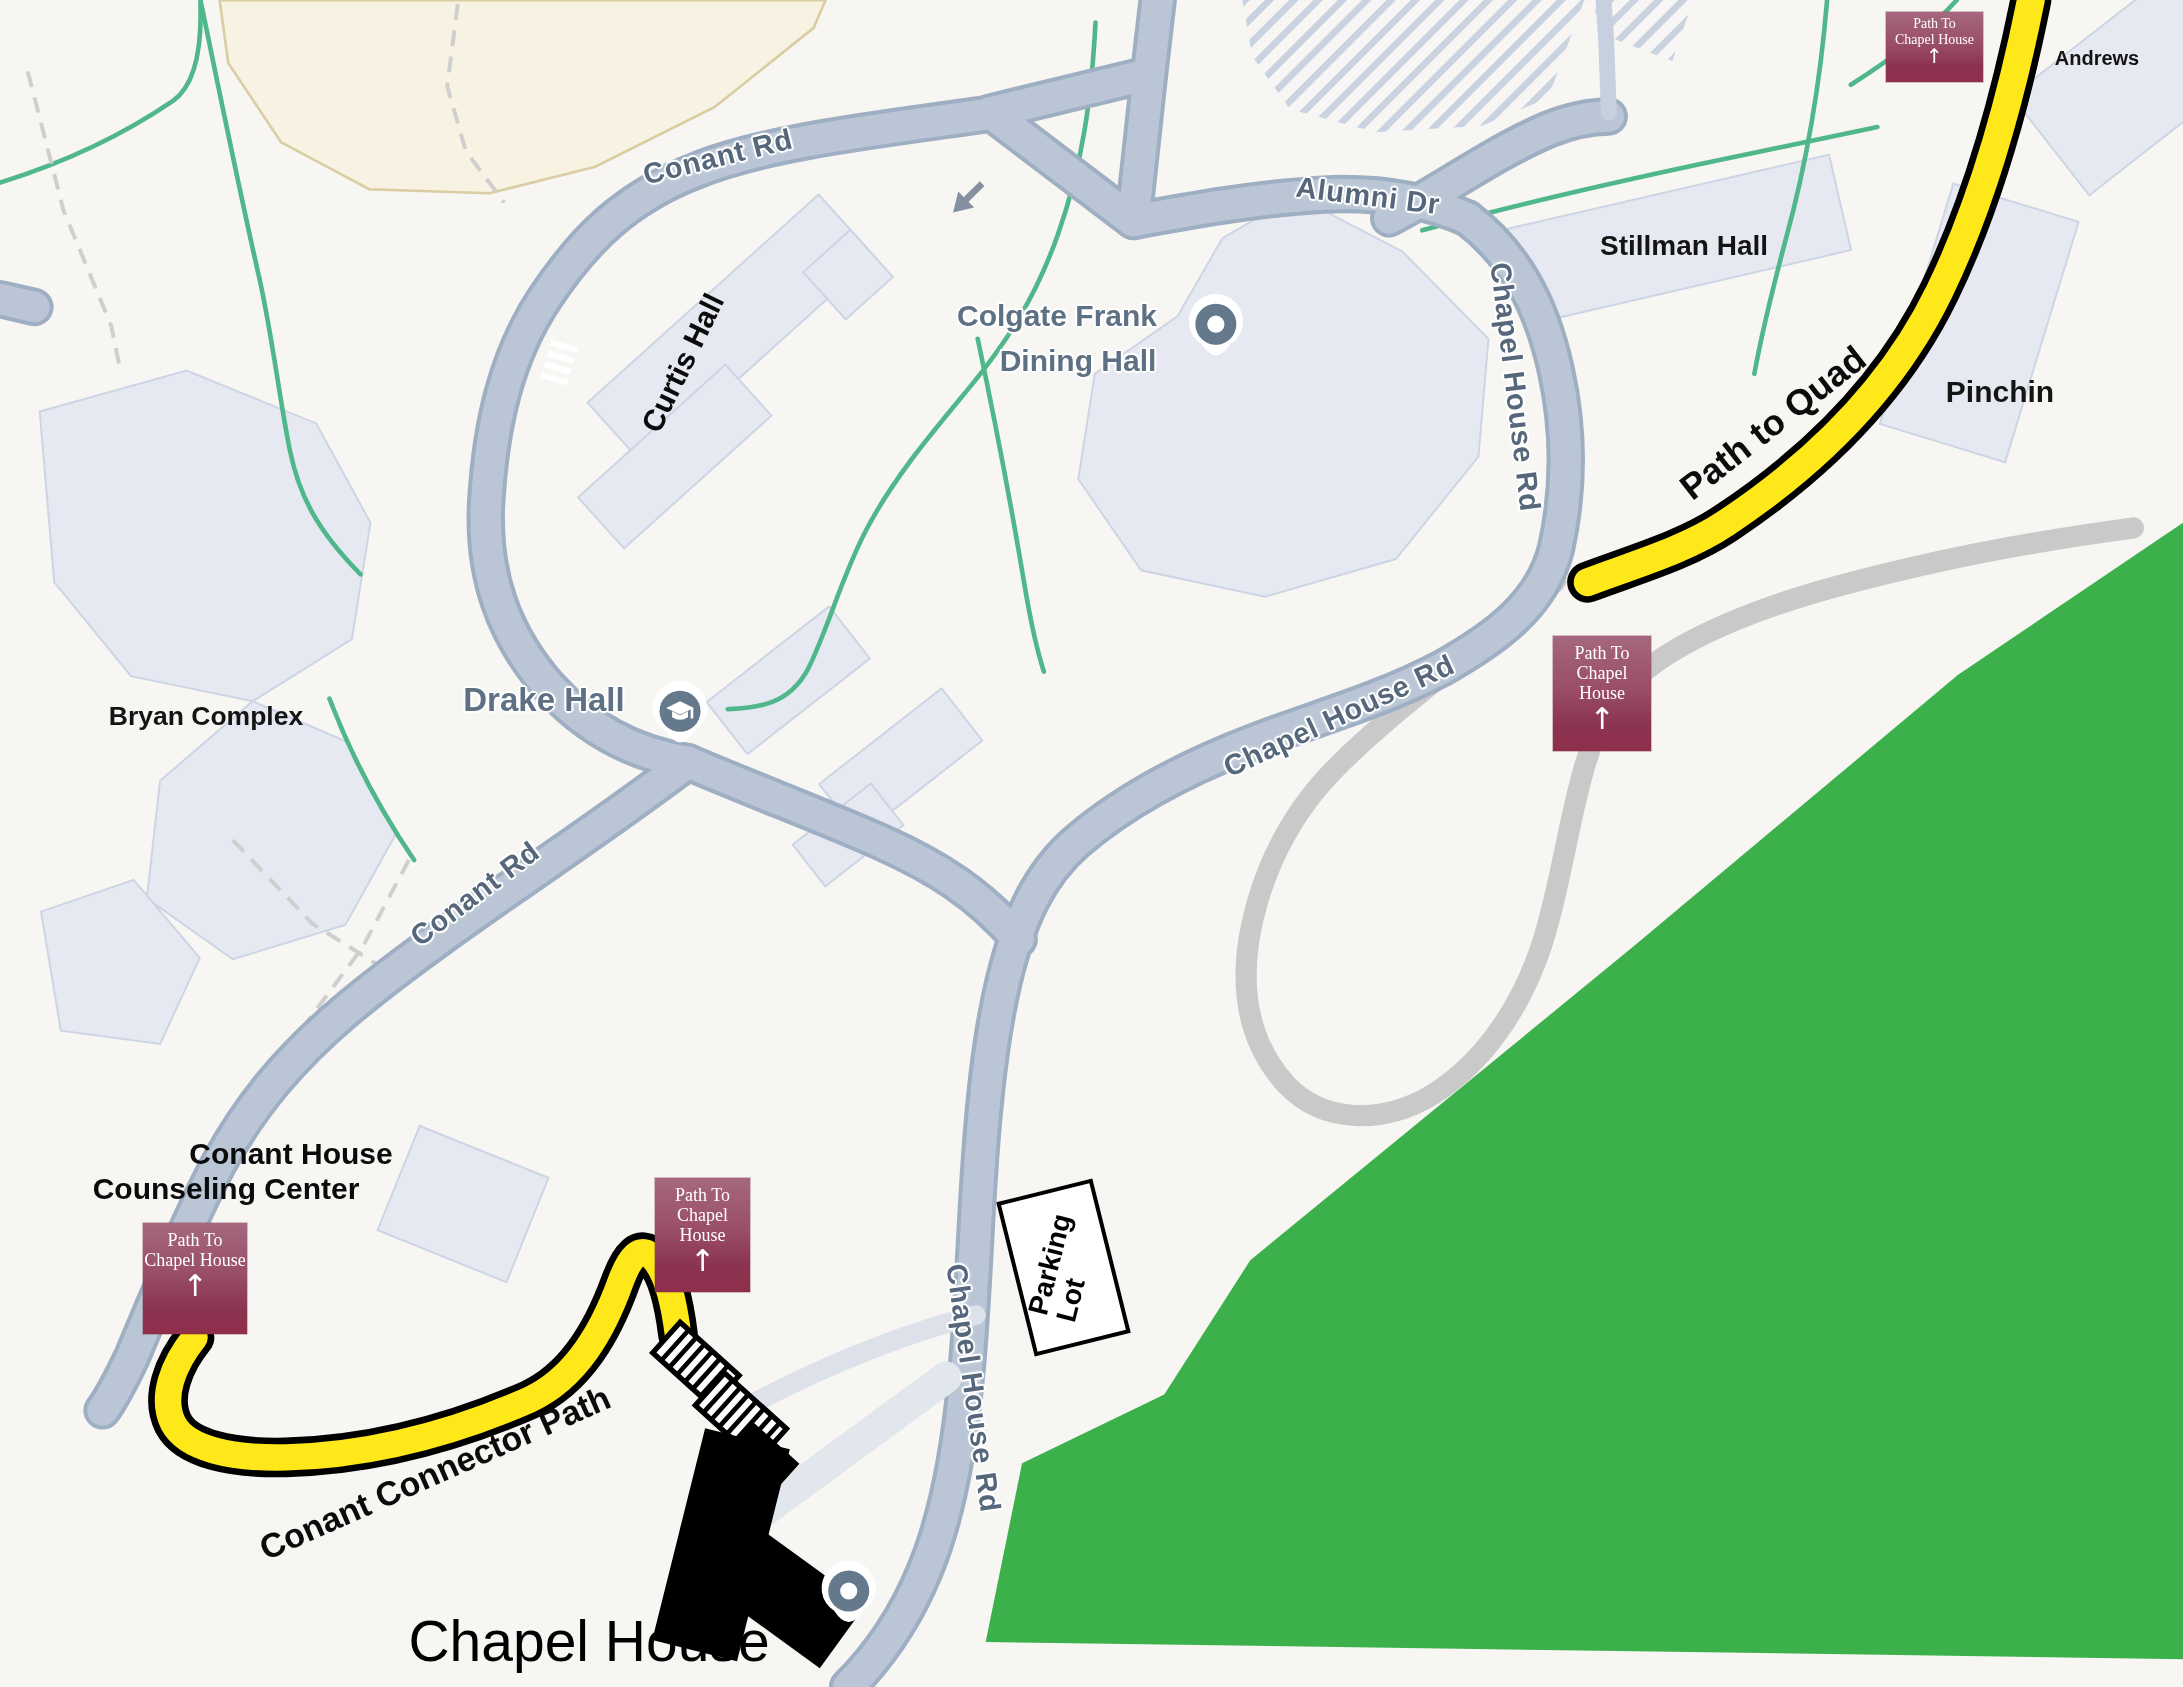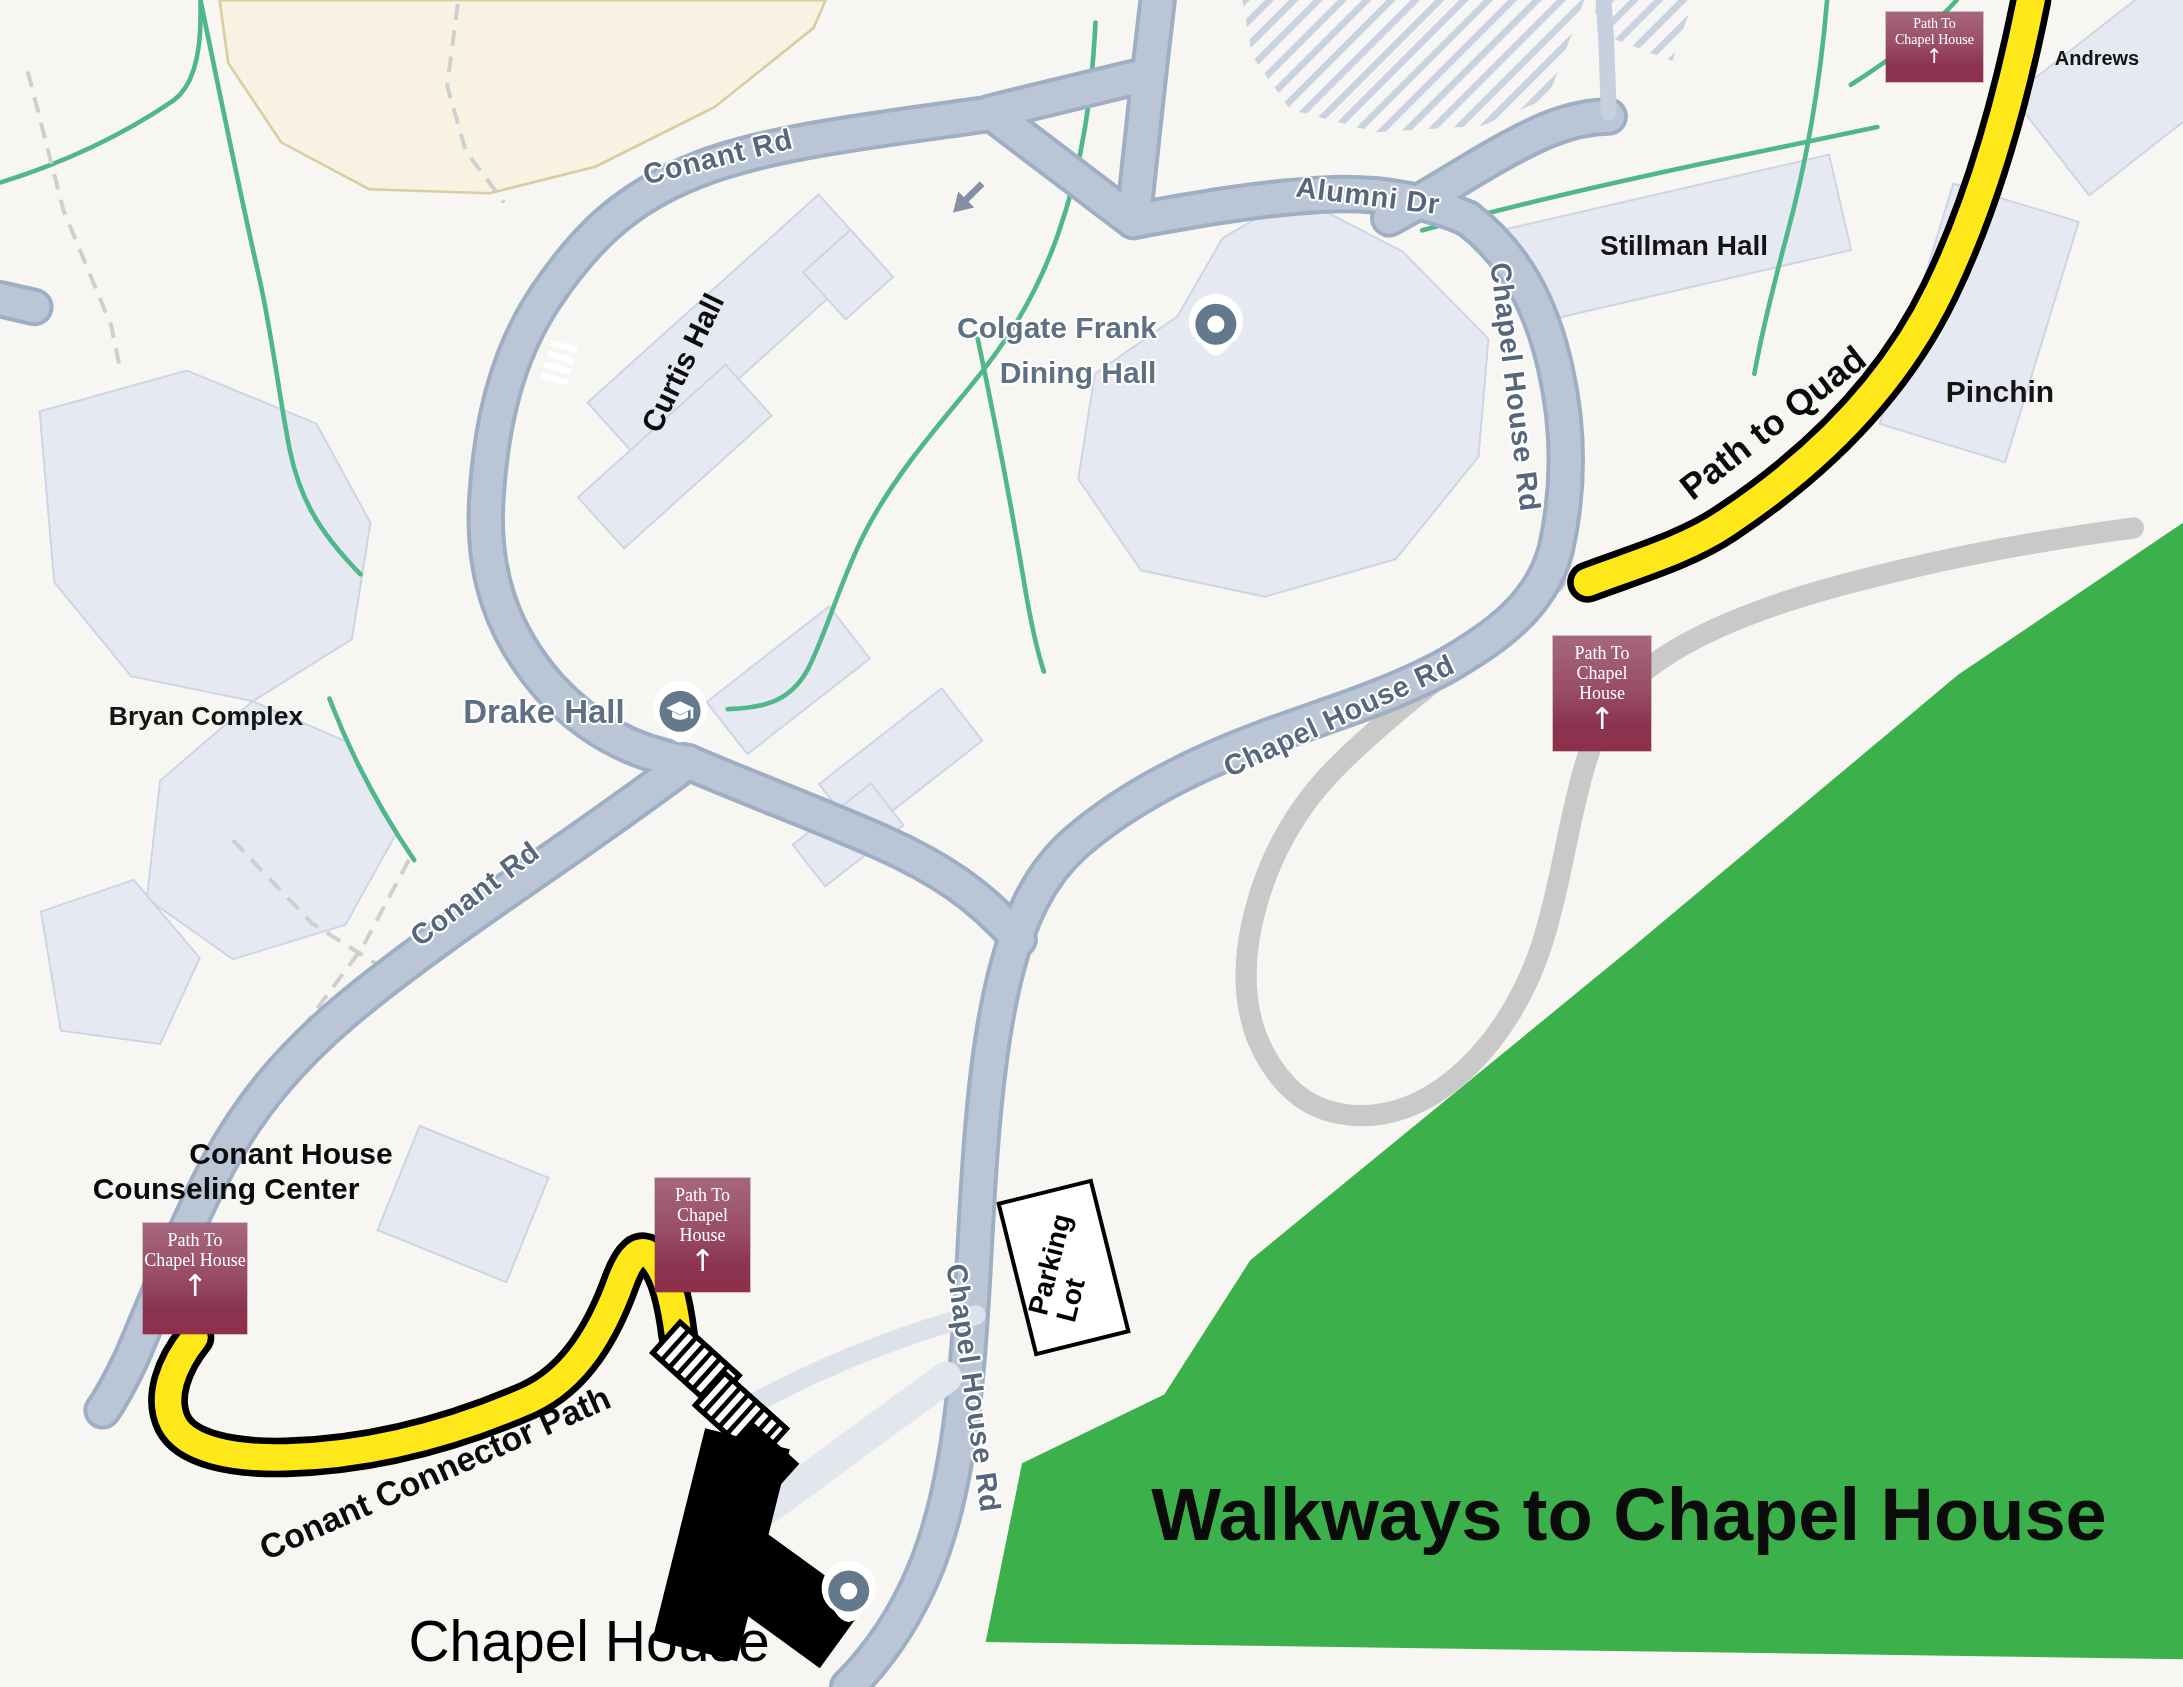--- a/index.html
+++ b/index.html
@@ -3,21 +3,21 @@
 <meta charset="utf-8">
 <style>
   html,body{margin:0;padding:0;background:#eee;}
   .stage{position:relative;width:2183px;height:1687px;overflow:hidden;
          background:#F7F6F3;font-family:"Liberation Sans",sans-serif;}
   .stage svg{position:absolute;left:0;top:0;}
   .lbl{position:absolute;white-space:nowrap;color:#111;}
   .halo{text-shadow:-1.3px -1.3px 0 #fff,1.3px -1.3px 0 #fff,-1.3px 1.3px 0 #fff,1.3px 1.3px 0 #fff,
         -2px 0 0 #fff,2px 0 0 #fff,0 -2px 0 #fff,0 2px 0 #fff,0 0 5.3px #fff;}
   .road-lbl{color:#56677C;font-weight:700;font-size:29px;letter-spacing:0.7px;}
-  .slate-lbl{color:#5E7083;font-weight:600;font-size:30px;line-height:1.16;text-align:center;margin-top:12px;}
+  .slate-lbl{color:#5E7083;font-weight:600;font-size:30px;line-height:1.16;text-align:center;}
   .bldg-lbl{font-weight:600;font-size:28px;color:#141414;}
   .big-lbl{font-weight:700;color:#0b0b0b;}
   .phsign{position:absolute;text-align:center;color:#fff;
           font-family:"Liberation Serif",serif;
           background:linear-gradient(180deg,#A5687F 0%,#9A4E68 45%,#8A3350 78%,#8F2F4C 100%);
           box-shadow:0 0 0 0.7px rgba(120,40,60,.4);}
   .phsign .l1{font-size:18px;padding-top:6.6px;line-height:1.12;}
   .phsign .l2{font-size:18px;line-height:1.12;}
   .phsign .ar{font-size:30px;line-height:1.05;font-family:"DejaVu Sans",sans-serif;}
   .phsign.sm .l1{font-size:14px;padding-top:4px;}
@@ -217,21 +217,20 @@
 <div class="lbl bldg-lbl" style="left:206px;top:716px;transform:translate(-50%,-50%);font-size:26.5px;text-align:center;">Bryan Complex</div>
 
 <div class="lbl slate-lbl halo" style="left:544px;top:700px;transform:translate(-50%,-50%);font-size:33px;">Drake Hall</div>
 
 <div class="lbl big-lbl" style="left:291px;top:1154px;transform:translate(-50%,-50%);font-size:30px;">Conant House</div>
 <div class="lbl big-lbl" style="left:226px;top:1189px;transform:translate(-50%,-50%);font-size:30px;">Counseling Center</div>
 
 <div class="lbl" style="left:589px;top:1641px;transform:translate(-50%,-50%);font-size:57px;font-weight:500;color:#000;">Chapel House</div>
 
 
-<div class="lbl big-lbl" style="left:1629px;top:1514px;transform:translate(-50%,-50%);font-size:74px;">Walkways to Chapel House</div>
 
 <div class="lbl big-lbl" style="left:1773px;top:423px;transform:translate(-50%,-50%) rotate(-38deg);font-size:36px;">Path to Quad</div>
 <div class="lbl big-lbl" style="left:435px;top:1473px;transform:translate(-50%,-50%) rotate(-24deg);font-size:34px;">Conant Connector Path</div>
 
 <div class="parking">
   <div class="parking-text">
     <div>Parking</div>
     <div>Lot</div>
   </div>
 </div>

